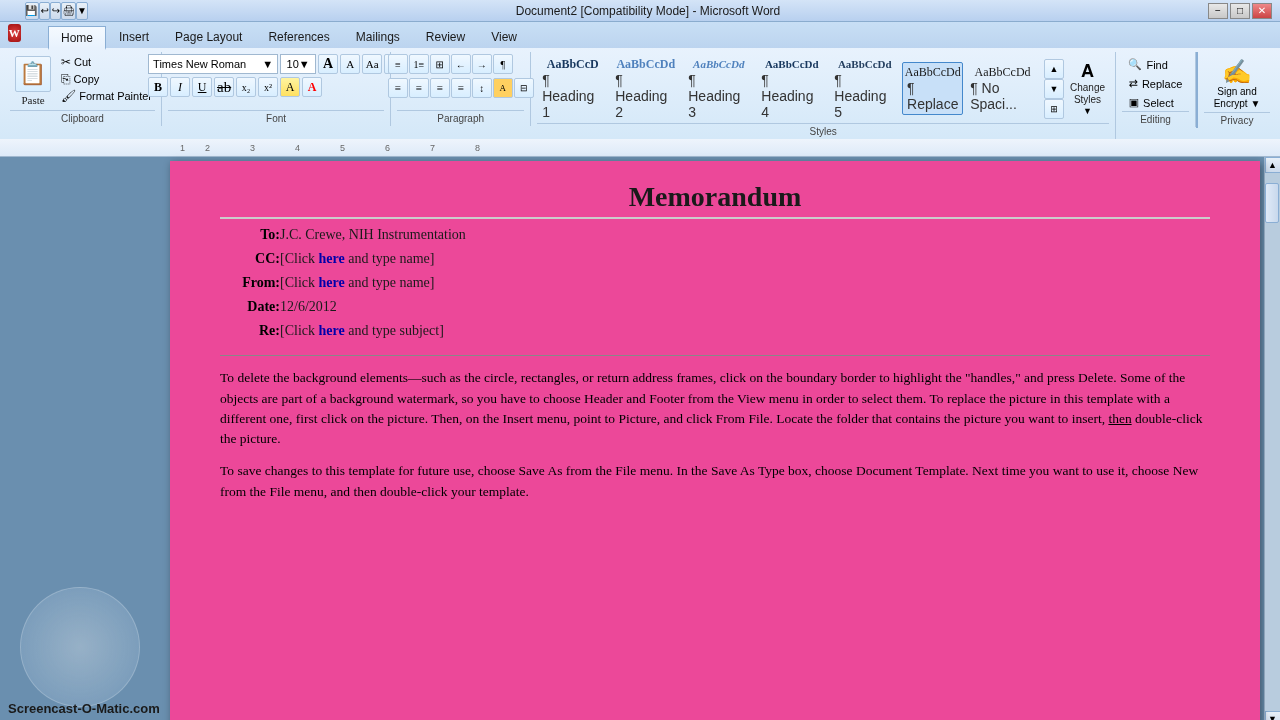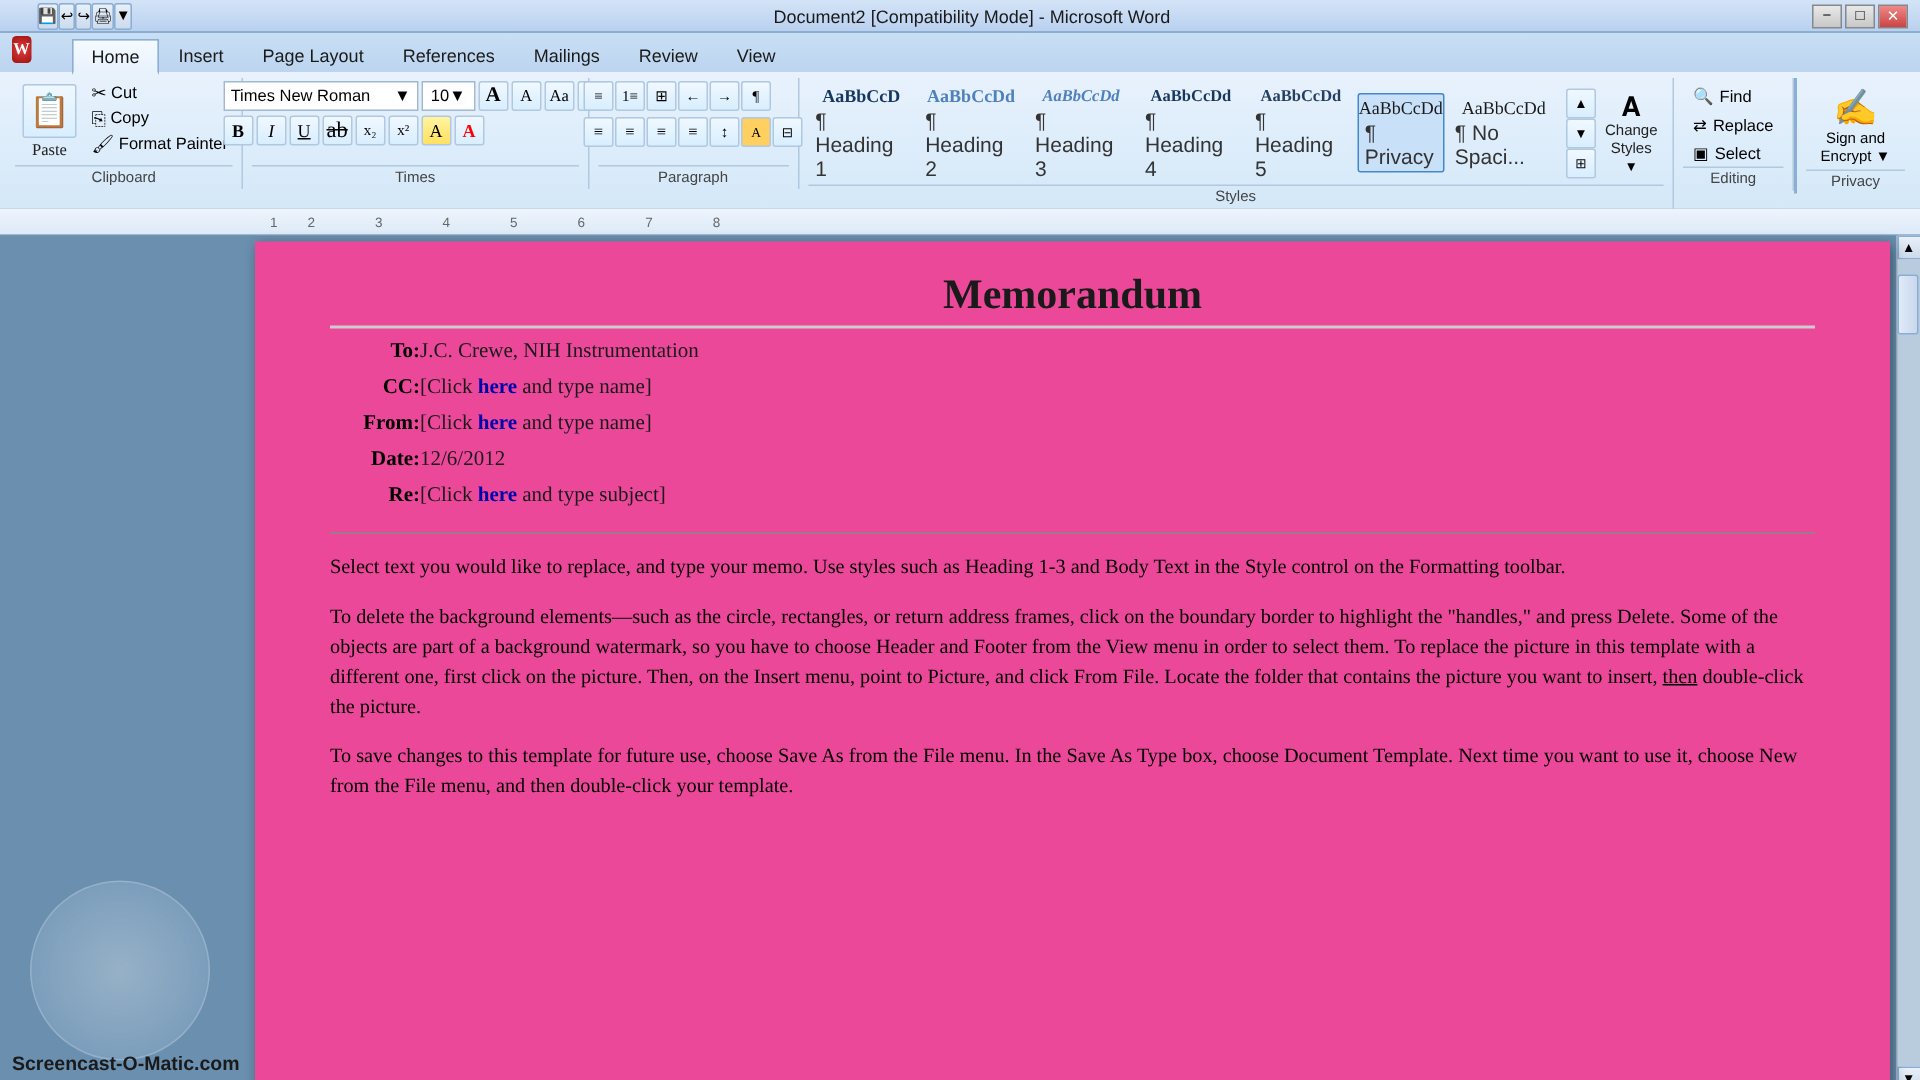--- a/index.html
+++ b/index.html
@@ -520,21 +520,21 @@
         <div class="fmt-btn" style="text-decoration:underline;">
             <span>U</span>
           </div>
         <div class="fmt-btn" style="text-decoration:line-through; font-size:15px;">ab</div>
         <div class="fmt-btn" style="font-size:10px;">x₂</div>
         <div class="fmt-btn" style="font-size:10px;">x²</div>
         <div class="fmt-btn" style="background:linear-gradient(to bottom,#fff4a0,#ffe060);">A</div>
         <div class="fmt-btn" style="color:red; font-weight:bold;">A</div>
       </div>
     </div>
-    <div class="ribbon-group-label">Times</div>
+    <div class="ribbon-group-label">Font</div>
   </div>
 
   <div class="ribbon-group" style="min-width:140px;">
     <div class="ribbon-group-content" style="flex-direction:column; gap:2px;">
       <div class="para-btn-row">
         <div class="para-btn">≡</div>
         <div class="para-btn">1≡</div>
         <div class="para-btn">⊞</div>
         <div class="para-btn">←</div>
         <div class="para-btn">→</div>
@@ -570,21 +570,21 @@
       <div class="style-item">
         <span class="style-preview" style="font-weight:bold; color:#17375e; font-size:11px;">AaBbCcDd</span>
         <span class="style-label">¶ Heading 4</span>
       </div>
       <div class="style-item">
         <span class="style-preview" style="font-weight:bold; color:#243f60; font-size:11px;">AaBbCcDd</span>
         <span class="style-label">¶ Heading 5</span>
       </div>
       <div class="style-item active">
         <span class="style-preview" style="font-size:12px; color:#1a1a1a;">AaBbCcDd</span>
-        <span class="style-label">¶ Privacy</span>
+        <span class="style-label">¶ Replace</span>
       </div>
       <div class="style-item">
         <span class="style-preview" style="font-size:12px; color:#1a1a1a;">AaBbCcDd</span>
         <span class="style-label">¶ No Spaci...</span>
       </div>
       <div style="display:flex; flex-direction:column; gap:0; margin-left:2px;">
         <div class="para-btn" style="font-size:9px;">▲</div>
         <div class="para-btn" style="font-size:9px;">▼</div>
         <div class="para-btn" style="font-size:9px;">⊞</div>
       </div>
@@ -666,21 +666,20 @@
       </div>
       <div class="memo-row">
         <span class="memo-label">Re:</span>
         <span class="memo-value placeholder-text">[Click <strong>here</strong> and type subject]</span>
       </div>
     </div>
 
     <hr class="memo-divider">
 
     <div class="memo-body">
-      <p>Select text you would like to replace, and type your memo. Use styles such as Heading 1-3 and Body Text in the Style control on the Formatting toolbar.</p>
       <p>To delete the background elements—such as the circle, rectangles, or return address frames, click on the boundary border to highlight the "handles," and press Delete. Some of the objects are part of a background watermark, so you have to choose Header and Footer from the View menu in order to select them. To replace the picture in this template with a different one, first click on the picture. Then, on the Insert menu, point to Picture, and click From File. Locate the folder that contains the picture you want to insert, <span style="text-decoration:underline;">then</span> double-click the picture.</p>
       <p>To save changes to this template for future use, choose Save As from the File menu. In the Save As Type box, choose Document Template. Next time you want to use it, choose New from the File menu, and then double-click your template.</p>
     </div>
   </div>
 
   <div class="right-scrollbar">
     <div class="scrollbar-btn">▲</div>
     <div class="scrollbar-track">
       <div class="scrollbar-thumb"></div>
     </div>

